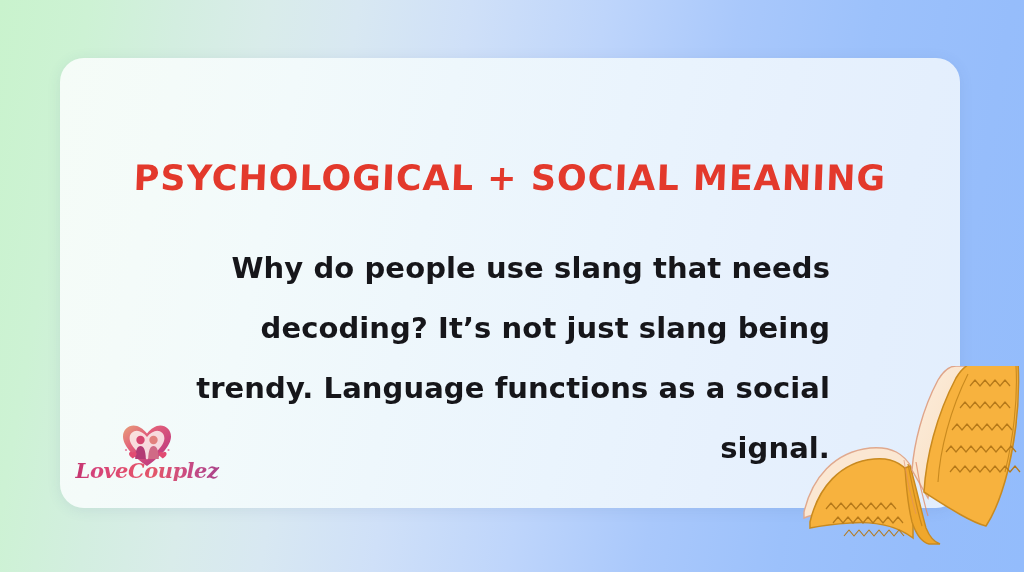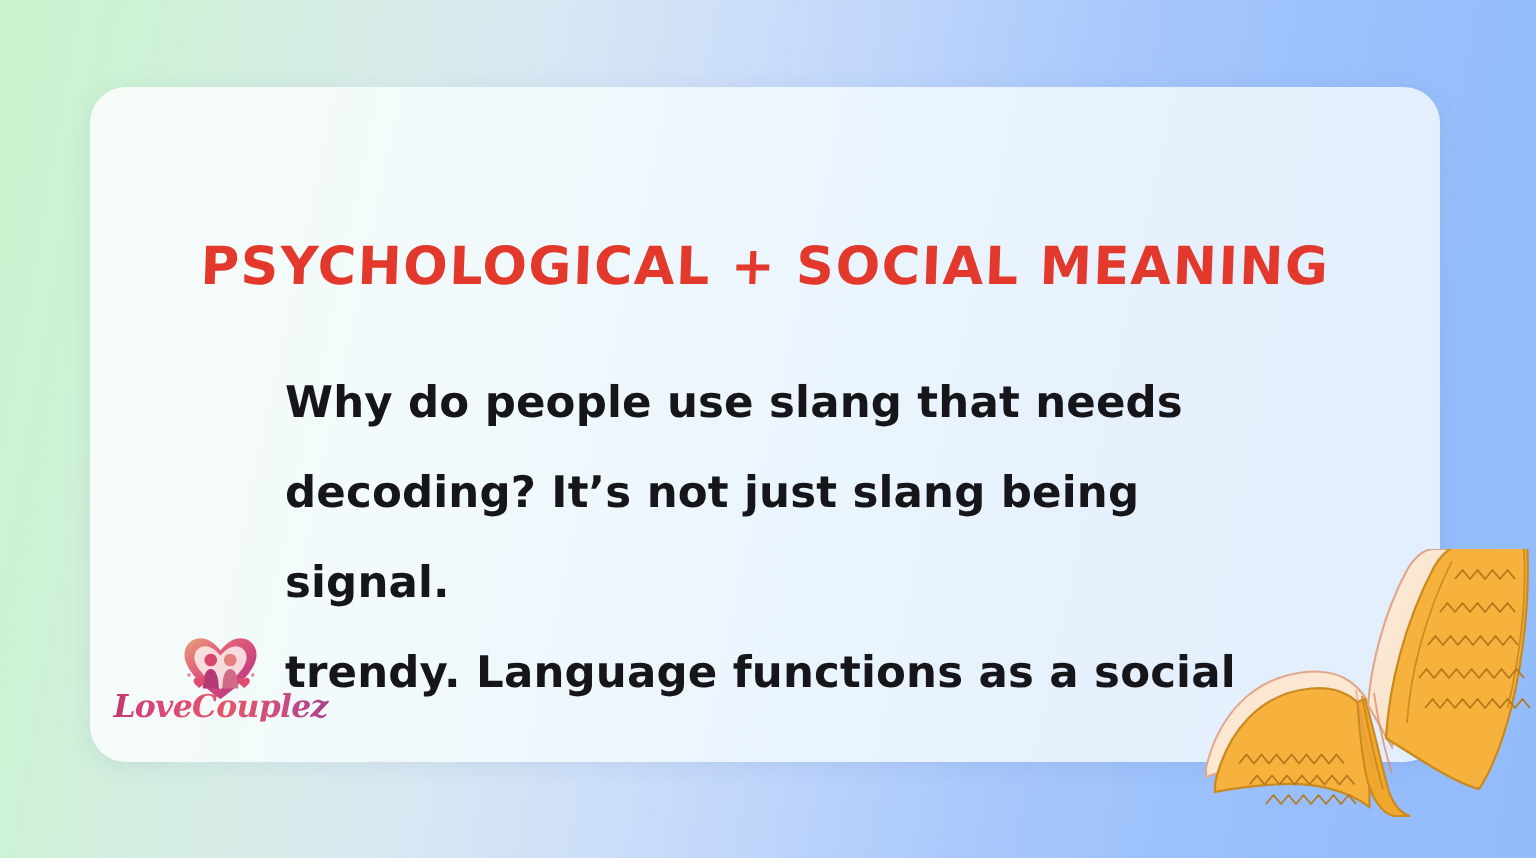--- a/index.html
+++ b/index.html
@@ -70,21 +70,21 @@
     white-space: nowrap;
     transform: skewX(-2deg);
   }
 
   
   .body-copy {
     position: absolute;
     left: 130px;
     top: 180px;
     width: 640px;
-    text-align: left;
+    text-align: right;
     color: #16161a;
     font-family: "DejaVu Sans", sans-serif;
     font-weight: 700;
     font-size: 29px;
     line-height: 60px;
     letter-spacing: 0.1px;
   }
 
   
   .logo {
@@ -138,22 +138,22 @@
 
 <div class="canvas">
 
   <div class="card">
 
     <div class="heading nowrap">PSYCHOLOGICAL + SOCIAL MEANING</div>
 
     <div class="body-copy">
       <div>Why do people use slang that needs</div>
       <div>decoding? It’s not just slang being</div>
+      <div>trendy. Language functions as a social</div>
       <div>signal.</div>
-      <div>trendy. Language functions as a social</div>
     </div>
 
   </div>
 
   <div class="logo">
 
     <span class="logo-mark">
       <svg viewBox="0 0 52 44" width="52" height="44" aria-hidden="true">
         <defs>
           <linearGradient id="hg" x1="0" y1="0" x2="1" y2="1">

